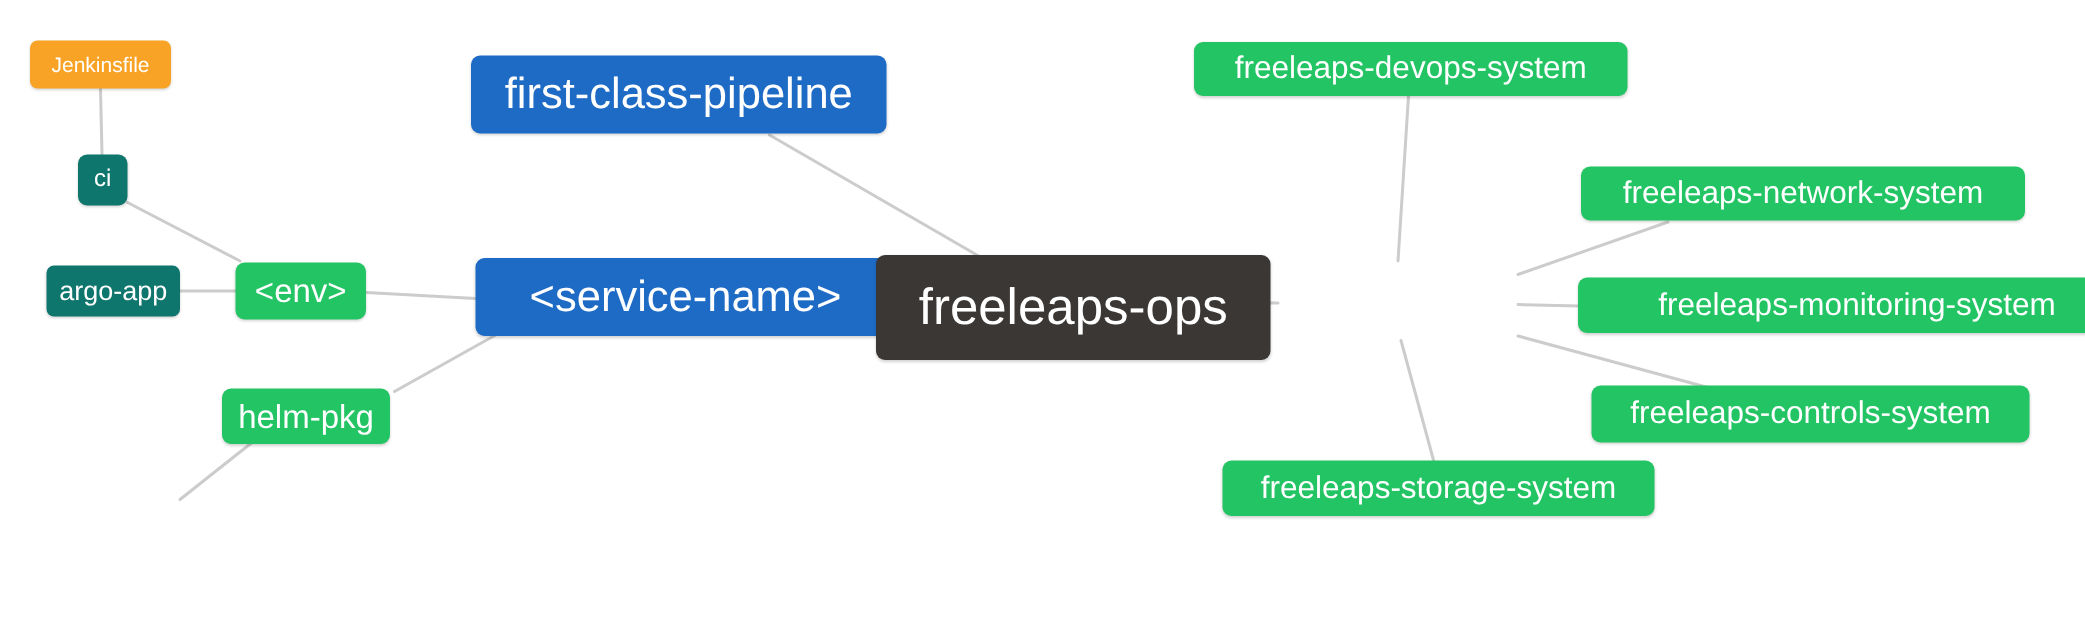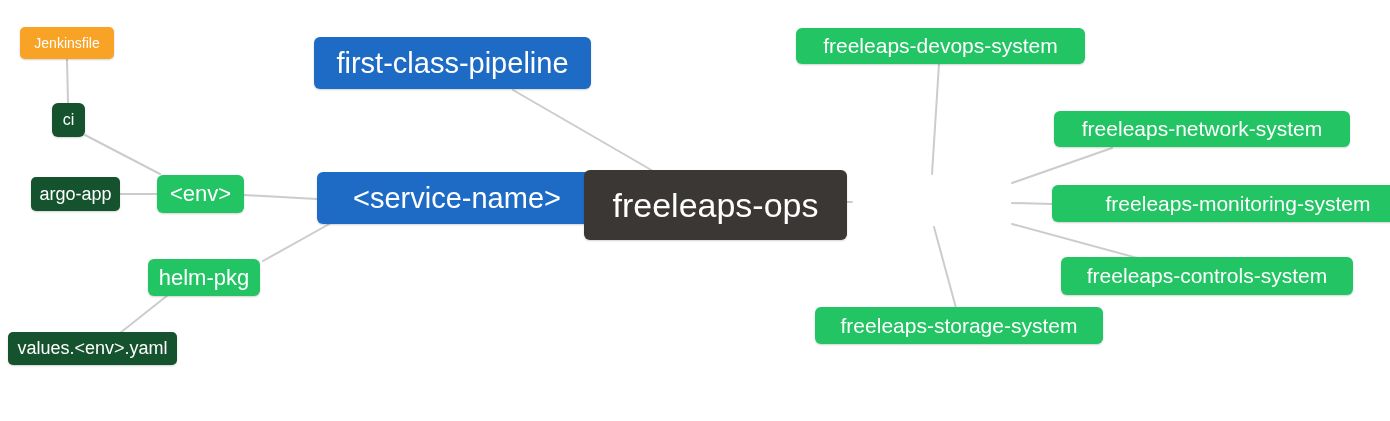--- a/index.html
+++ b/index.html
@@ -36,21 +36,21 @@
     border-radius: 6px;
     box-shadow: 0 1px 2px rgba(0,0,0,0.18);
     box-sizing: border-box;
     padding: 0 8px;
     cursor: default;
   }
   .c-dark   { background: #3b3734; }
   .c-blue   { background: #1e6bc6; }
   .c-green  { background: #22c463; }
   .c-amber  { background: #f8a325; }
-  .c-orange { background: #14532d; }
+  .c-orange { background: #0f766e; }
 </style>
 </head>
 <body>
 
 <div class="canvas">
 
   <svg class="edge-layer" viewBox="0 0 1390 421" xmlns="http://www.w3.org/2000/svg">
     <line x1="67" y1="59" x2="68" y2="103"></line>
     <line x1="85" y1="135" x2="160" y2="174"></line>
     <line x1="120" y1="194" x2="157" y2="194"></line>
@@ -70,21 +70,20 @@
   <div class="node c-amber" style="left:20px;   top:27px;  width:94px;  height:32px; font-size:14px; border-radius:5px;">Jenkinsfile</div>
 
   <div class="node c-orange" style="left:52px;   top:103px; width:33px;  height:34px; font-size:16px;">ci</div>
 
   <div class="node c-orange" style="left:31px;   top:177px; width:89px;  height:34px; font-size:18px; border-radius:5px;">argo-app</div>
 
   <div class="node c-green" style="left:157px;  top:175px; width:87px;  height:38px; font-size:22px;text-align:center;">&lt;env&gt;</div>
 
   <div class="node c-green" style="left:148px;  top:259px; width:112px; height:37px; font-size:22px;">helm-pkg</div>
 
-  <div class="node c-orange" style="left:8px;    top:332px; width:169px; height:33px; font-size:18px; border-radius:5px;">values.&lt;env&gt;.yaml</div>
 
   <div class="node c-blue" style="left:314px;  top:37px;  width:277px; height:52px; font-size:29px;">first-class-pipeline</div>
 
   <div class="node c-blue" style="left:317px;  top:172px; width:280px; height:52px; font-size:29px;">&lt;service-name&gt;</div>
 
   <div class="node c-dark" style="left:584px;  top:170px; width:263px; height:70px; font-size:34px;">freeleaps-ops</div>
 
 
   <div class="node c-green" style="left:796px;  top:28px;  width:289px; height:36px; font-size:21px;">freeleaps-devops-system</div>
 

